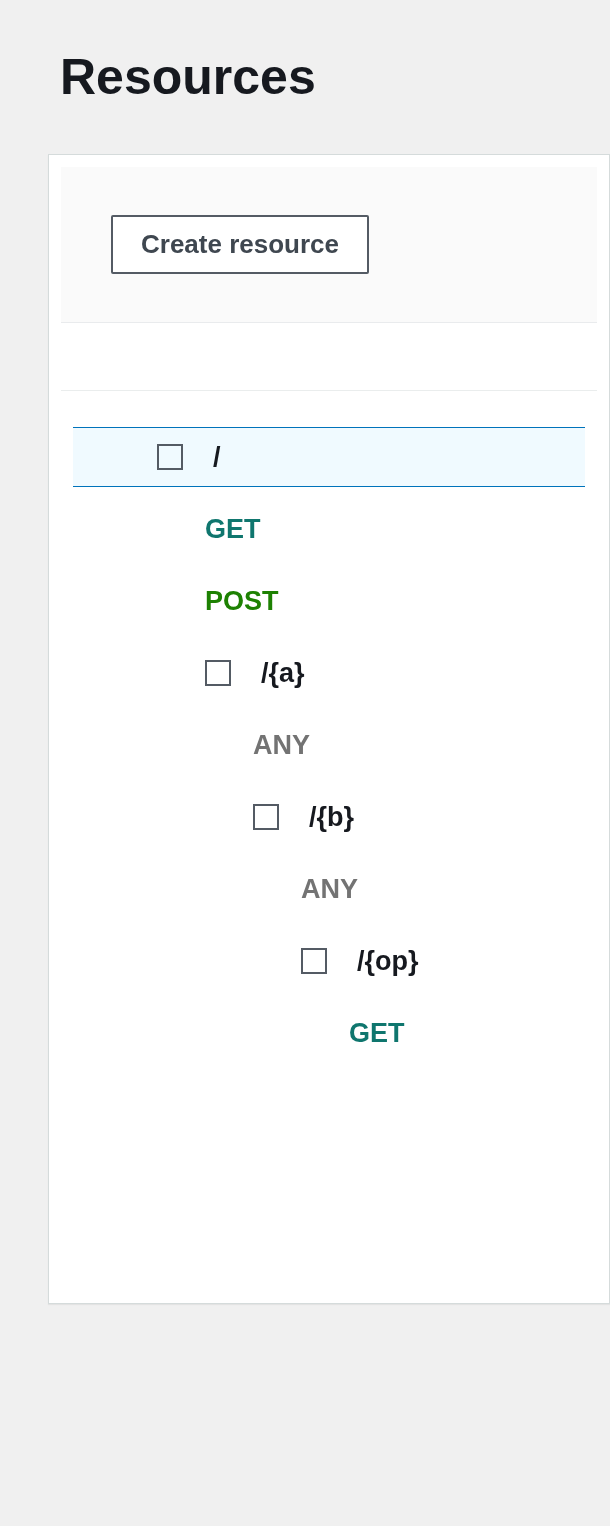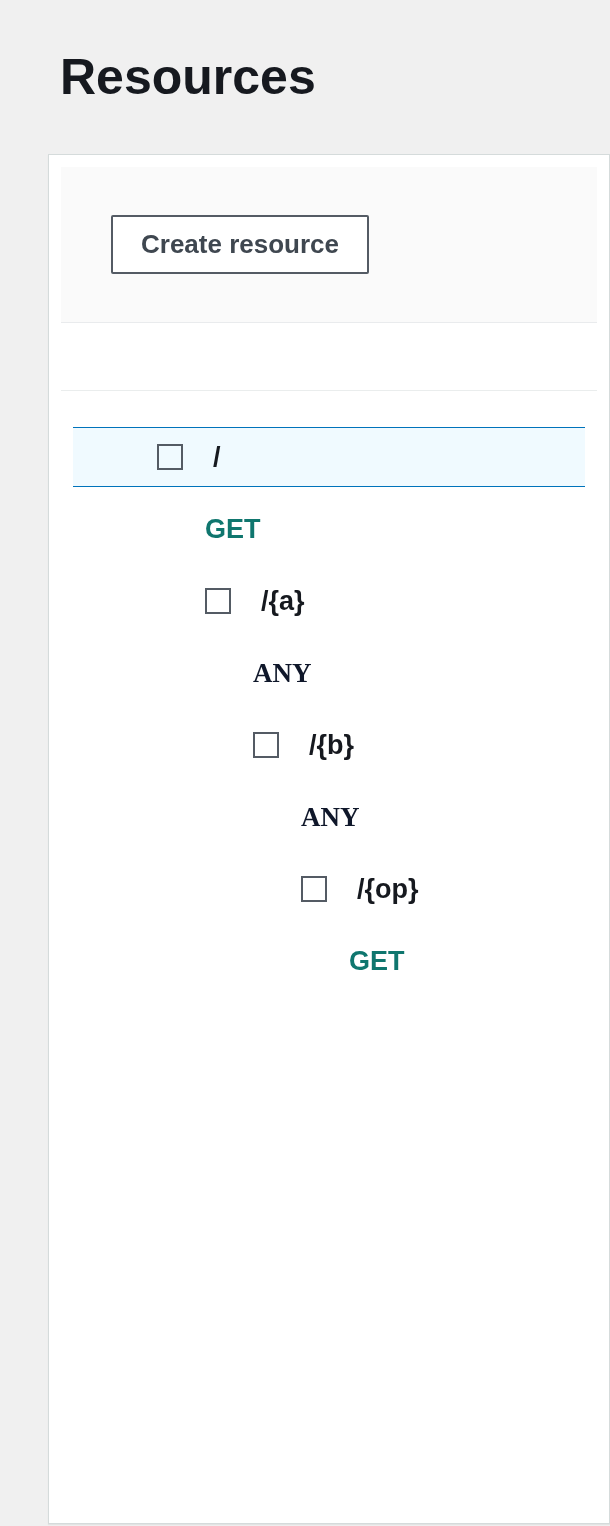--- a/index.html
+++ b/index.html
@@ -16,21 +16,21 @@
       color: #16191f;
       padding: 12px 24px 36px 24px;
     }
     .panel {
       margin: 0 24px 24px 24px;
       background: #fff;
       border: 1px solid #d5dbdb;
       box-shadow: 0 1px 1px rgba(0,0,0,0.05);
       display: flex;
       flex-direction: column;
-      height: 1370px;
+      height: 1150px;
       position: relative;
     }
     .panel-header {
       padding: 36px 38px;
       border-bottom: 1px solid #e9ebed;
       background: #fafafa;
     }
     .btn {
       display: inline-block;
       padding: 12px 28px;
@@ -76,21 +76,21 @@
       flex-shrink: 0;
     }
     .toggle-box .bar {
       width: 14px;
       height: 2.5px;
       background: #545b64;
     }
     .path-label { color: #16191f; }
     .method-GET { color: #0f766e; }
     .method-POST { color: #1d8102; }
-    .method-ANY { color: #0f172a; font-family: Liberation Serif, serif; }
+    .method-ANY { color: #737373; }
     .indent-0 { padding-left: 72px; }
     .indent-1 { padding-left: 120px; }
     .indent-2 { padding-left: 168px; }
     .indent-3 { padding-left: 216px; }
     .indent-4 { padding-left: 264px; }
     .drag-handle {
       position: absolute;
       right: 2px;
       top: 540px;
       width: 18px;
@@ -123,20 +123,23 @@
       <div class="tree-row indent-0 selected">
         <span class="toggle-box">
           <span class="bar"></span>
         </span>
         <span class="path-label">/</span>
       </div>
       <div class="tree-row indent-1">
         <span class="method-GET">GET</span>
       </div>
       <div class="tree-row indent-1">
+        <span class="method-POST">POST</span>
+      </div>
+      <div class="tree-row indent-1">
         <span class="toggle-box">
           <span class="bar"></span>
         </span>
         <span class="path-label">/{a}</span>
       </div>
       <div class="tree-row indent-2">
         <span class="method-ANY">ANY</span>
       </div>
       <div class="tree-row indent-2">
         <span class="toggle-box">

